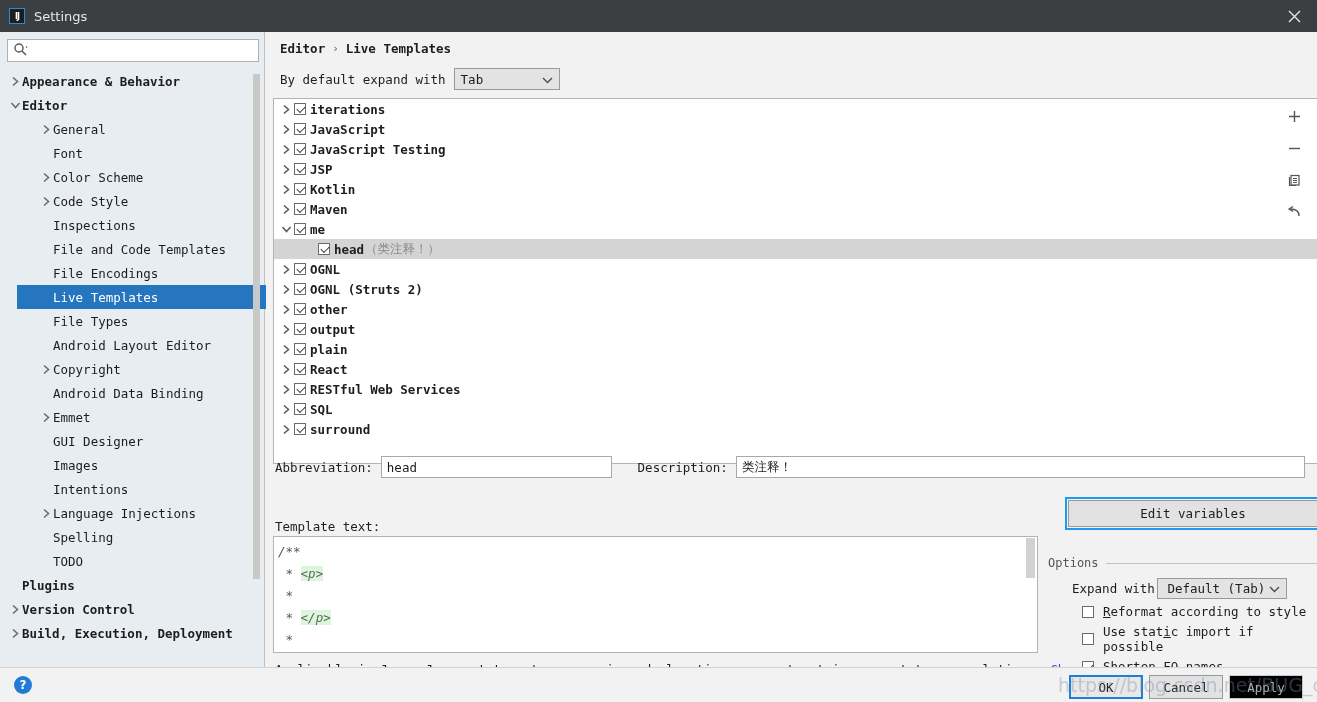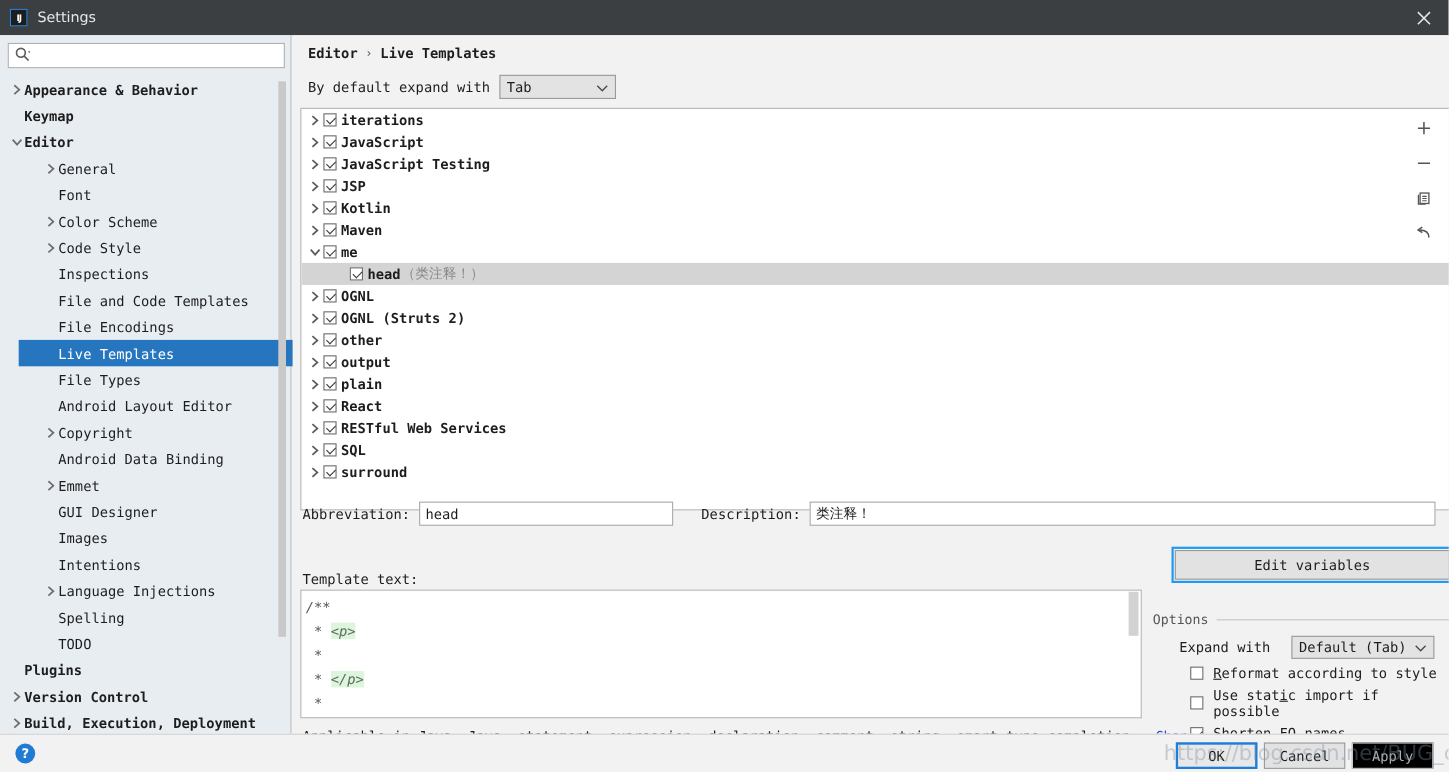--- a/index.html
+++ b/index.html
@@ -201,21 +201,21 @@
     background: #e2e2e2; border: 1px solid #9a9a9a;
     display: flex; align-items: center; justify-content: center;
     font-size: 12.5px; outline: 2px solid #1e9bf0; outline-offset: 1px;
   }
   .optgrp { position: absolute; left: 782px; top: 524px; width: 270px; }
   .optgrp .legend {
     display: flex; align-items: center; gap: 7px;
     font-size: 12px; color: #555555;
   }
   .optgrp .legend .line { flex: 1; height: 1px; background: #c4c4c4; }
-  .optrow { display: flex; align-items: center; margin-top: 8px; padding-left: 24px; gap: 19px; font-size: 12.5px; }
+  .optrow { display: flex; align-items: center; margin-top: 8px; padding-left: 24px; gap: 2px; font-size: 12.5px; text-align: center; }
   .optrow .ocombo {
     height: 21px; min-width: 130px; background: #e3e3e3; border: 1px solid #9a9a9a;
     display: flex; align-items: center; padding: 0 6px; font-size: 12.5px;
   }
   .optrow .ocombo .cval { flex: 1; }
   .optcheck { display: flex; align-items: center; margin-top: 5px; padding-left: 34px; gap: 5px; font-size: 12.5px; }
   .mn { text-decoration: underline; }
 
   
   .footer {
@@ -275,24 +275,20 @@
       <input class="search-input" value="" placeholder="" style="">
     </div>
     <div class="tree" id="sidebar-tree">
         <div class="srow lvl0">
           <span class="arrow">
             <svg width="9" height="11" viewBox="0 0 9 11">
               <path d="M2 1.5 L6.5 5.5 L2 9.5" stroke="#6e6e6e" stroke-width="1.6" fill="none"></path>
             </svg>
           </span>
           <span class="slabel">Appearance &amp; Behavior</span>
-        </div>
-        <div class="srow lvl0">
-          <span class="arrow"></span>
-          <span class="slabel">Keymap</span>
         </div>
         <div class="srow lvl0">
           <span class="arrow">
             <svg width="11" height="9" viewBox="0 0 11 9">
               <path d="M1.5 2 L5.5 6.5 L9.5 2" stroke="#6e6e6e" stroke-width="1.6" fill="none"></path>
             </svg>
           </span>
           <span class="slabel">Editor</span>
         </div>
         <div class="srow lvl1">

